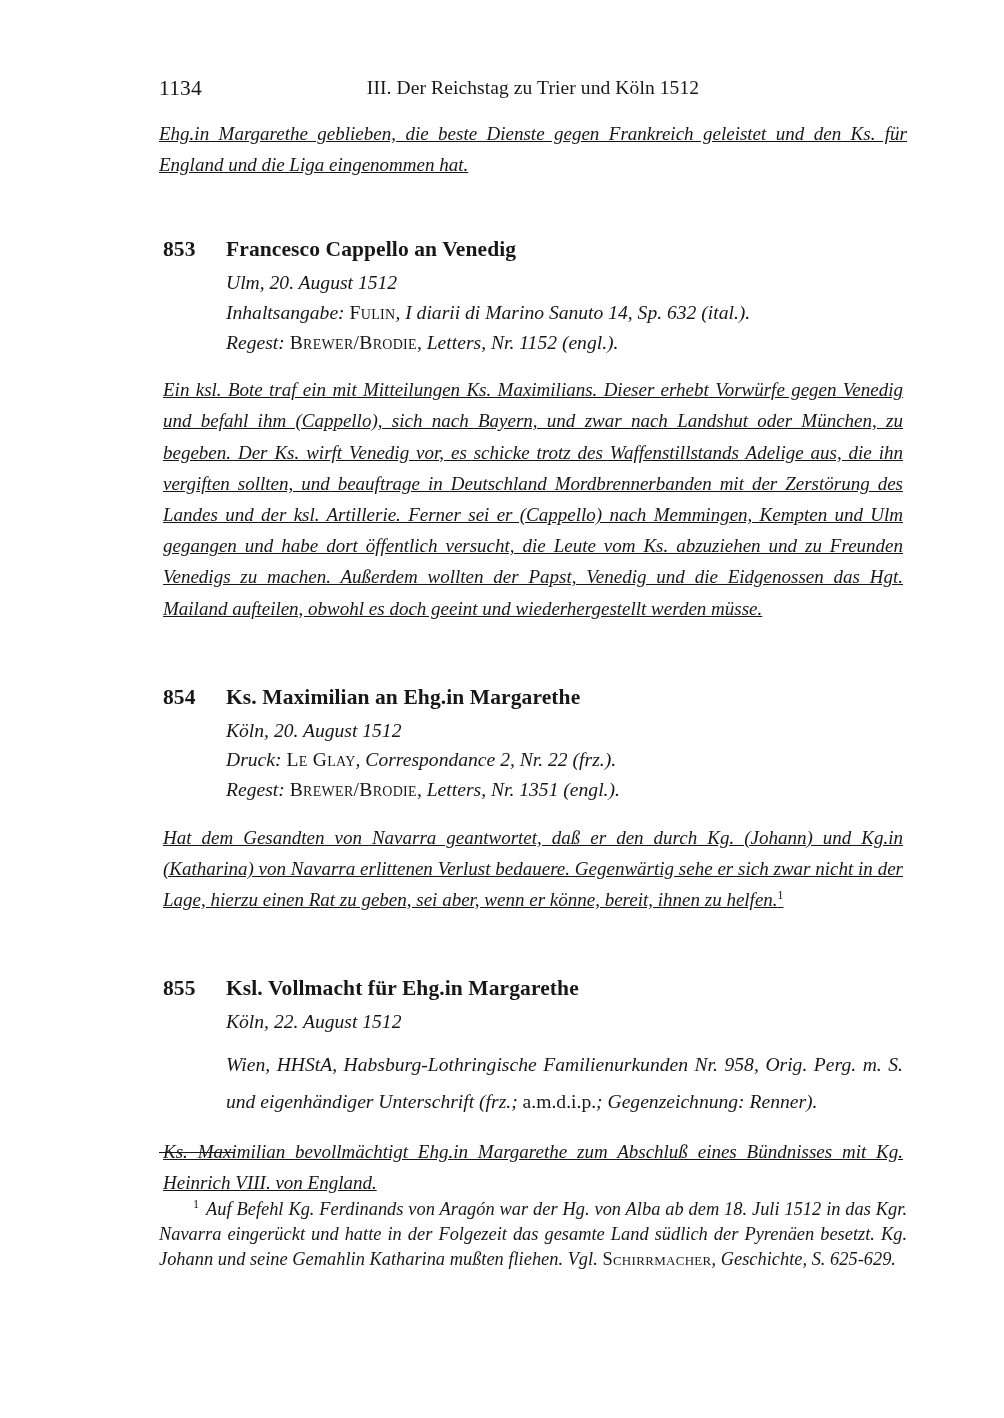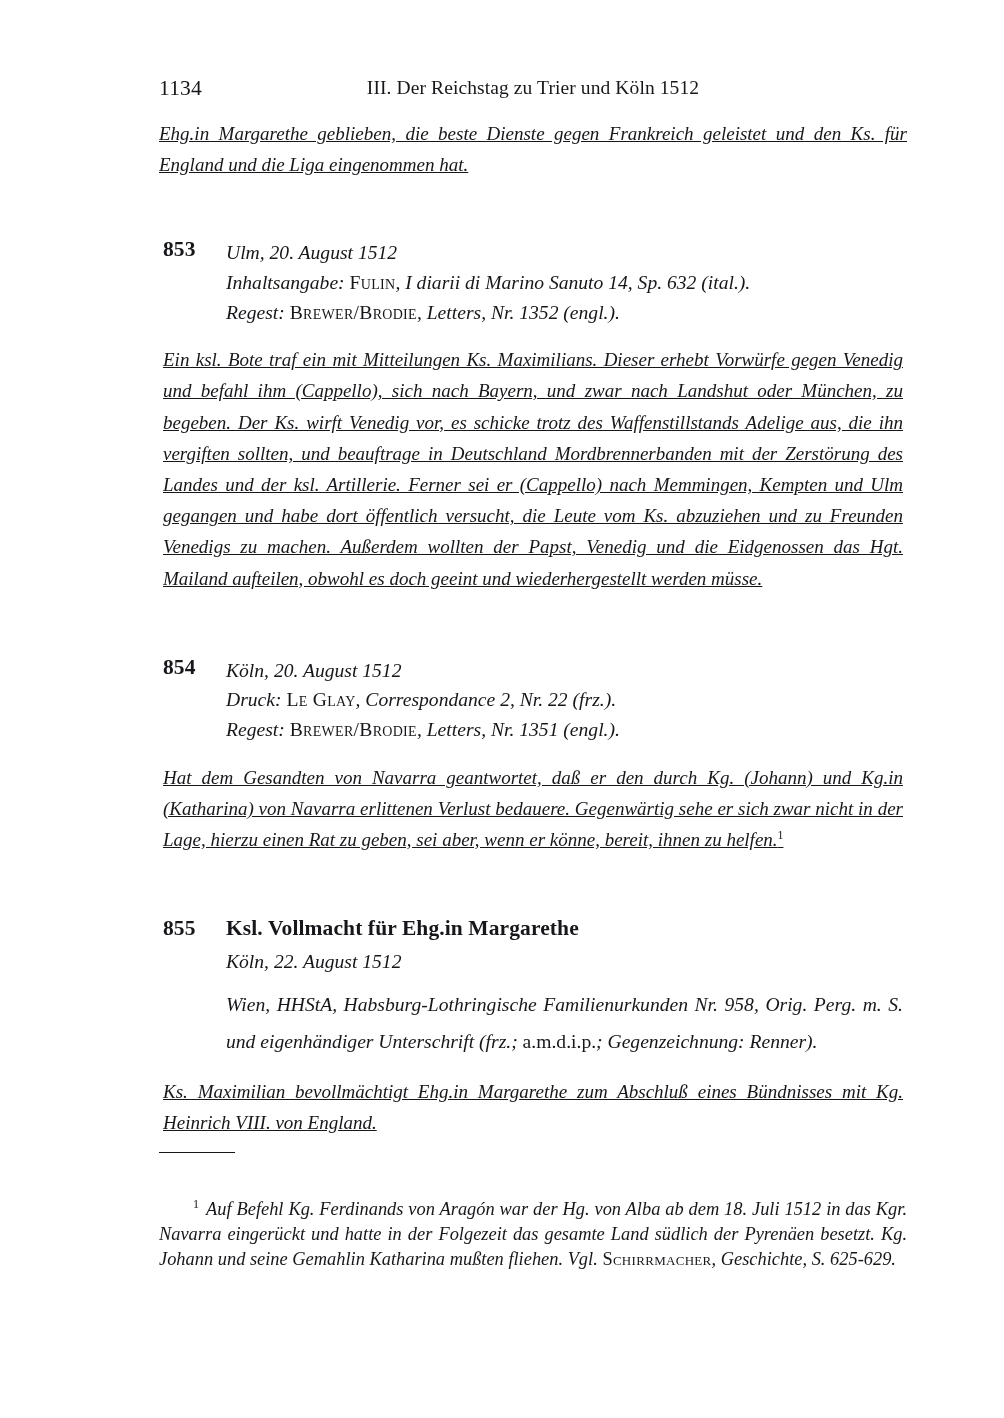--- a/index.html
+++ b/index.html
@@ -171,36 +171,38 @@
 
   <div class="column">
 
     <p class="regest lead">Ehg.in Margarethe geblieben, die beste Dienste gegen Frankreich geleistet und den Ks. für England und die Liga eingenommen hat.</p>
 
     <div class="gap-lead-to-853"></div>
 
     <div class="entry">
       <div class="entry-head">
         <span class="entry-no">853</span>
+        <span>Francesco Cappello an Venedig</span>
       </div>
       <div class="gap-head-to-meta"></div>
       <div class="entry-meta">
         <span class="line">Ulm, 20. August 1512</span>
         <span class="line"><span>Inhaltsangabe:</span> <span class="sc">Fulin</span><span>, I diarii di Marino Sanuto 14, Sp. 632 (ital.).</span></span>
-        <span class="line"><span>Regest:</span> <span class="sc">Brewer/Brodie</span><span>, Letters, Nr. 1352 (engl.).</span></span>
+        <span class="line"><span>Regest:</span> <span class="sc">Brewer/Brodie</span><span>, Letters, Nr. 1152 (engl.).</span></span>
       </div>
       <div class="gap-meta-to-regest"></div>
       <p class="regest">Ein ksl. Bote traf ein mit Mitteilungen Ks. Maximilians. Dieser erhebt Vorwürfe gegen Venedig und befahl ihm (Cappello), sich nach Bayern, und zwar nach Landshut oder München, zu begeben. Der Ks. wirft Venedig vor, es schicke trotz des Waffenstillstands Adelige aus, die ihn vergiften sollten, und beauftrage in Deutschland Mordbrennerbanden mit der Zerstörung des Landes und der ksl. Artillerie. Ferner sei er (Cappello) nach Memmingen, Kempten und Ulm gegangen und habe dort öffentlich versucht, die Leute vom Ks. abzuziehen und zu Freunden Venedigs zu machen. Außerdem wollten der Papst, Venedig und die Eidgenossen das Hgt. Mailand aufteilen, obwohl es doch geeint und wiederhergestellt werden müsse.</p>
     </div>
 
     <div class="gap-entry"></div>
 
     <div class="entry">
       <div class="entry-head">
         <span class="entry-no">854</span>
+        <span>Ks. Maximilian an Ehg.in Margarethe</span>
       </div>
       <div class="gap-head-to-meta"></div>
       <div class="entry-meta">
         <span class="line">Köln, 20. August 1512</span>
         <span class="line"><span>Druck:</span> <span class="sc">Le Glay</span><span>, Correspondance 2, Nr. 22 (frz.).</span></span>
         <span class="line"><span>Regest:</span> <span class="sc">Brewer/Brodie</span><span>, Letters, Nr. 1351 (engl.).</span></span>
       </div>
       <div class="gap-meta-to-regest"></div>
       <p class="regest"><span>Hat dem Gesandten von Navarra geantwortet, daß er den durch Kg. (Johann) und Kg.in (Katharina) von Navarra erlittenen Verlust bedauere. Gegenwärtig sehe er sich zwar nicht in der Lage, hierzu einen Rat zu geben, sei aber, wenn er könne, bereit, ihnen zu helfen.</span><sup class="fn">1</sup></p>
     </div>

